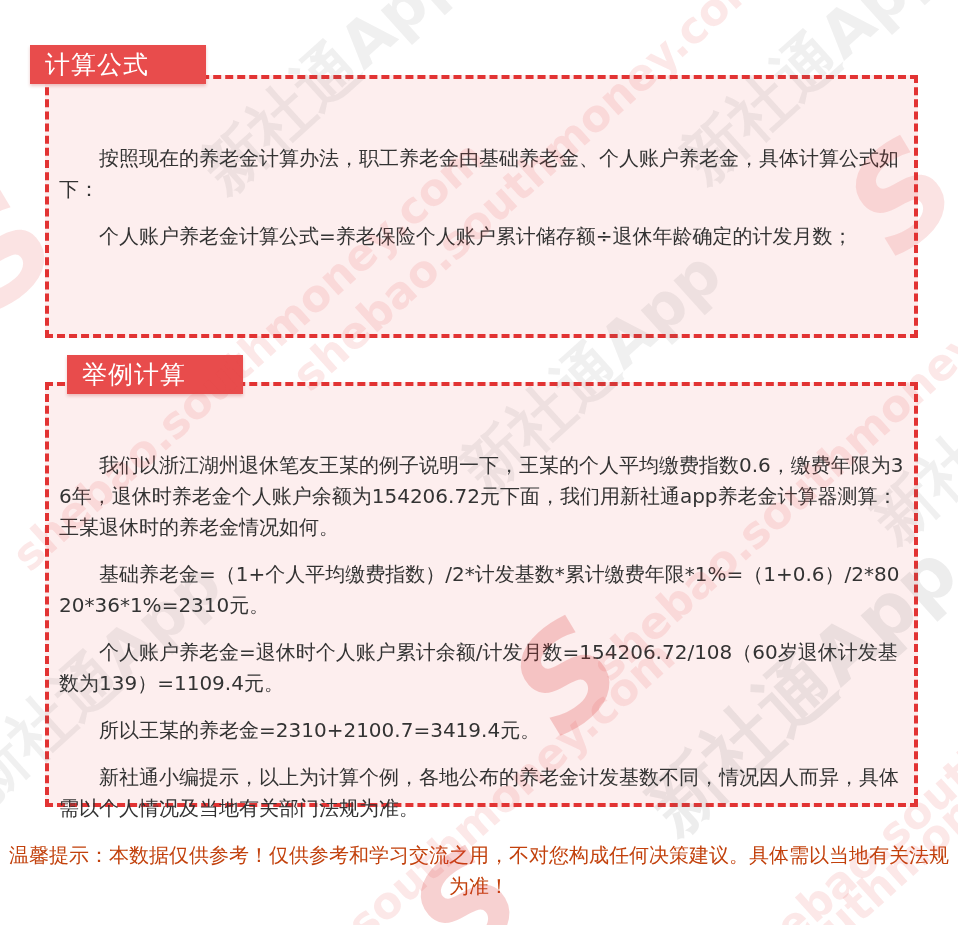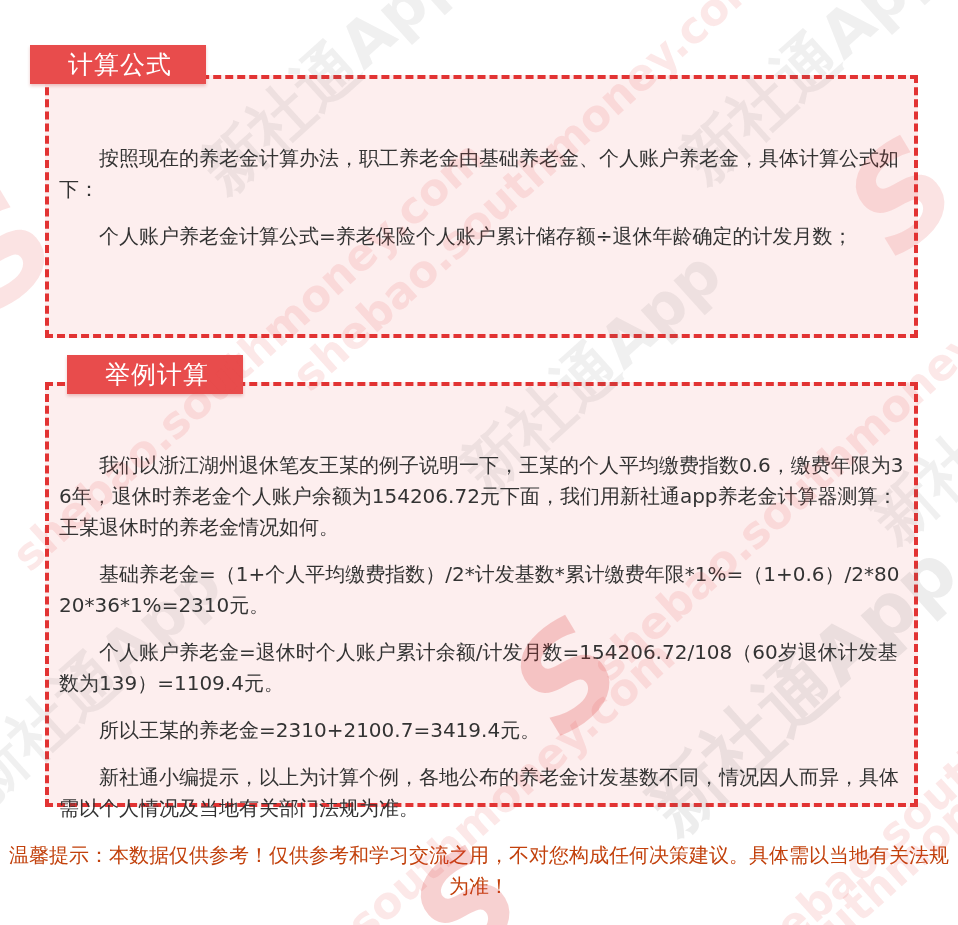--- a/index.html
+++ b/index.html
@@ -15,21 +15,21 @@
   
   .banner {
     position: absolute;
     left: 30px;
     width: 176px;
     height: 39px;
     background: #e84c4c;
     color: #ffffff;
     font-size: 25px;
     line-height: 39px;
-    padding-left: 38px;
+    padding-left: 15px;
     letter-spacing: 1px;
     z-index: 3;
     box-shadow: 0 2px 3px rgba(180,40,40,0.25);
   }
   .banner-1 { top: 45px; }
   .banner-2 { top: 355px; margin-left: 37px; }
   
   .box {
     position: absolute;
     left: 45px;

